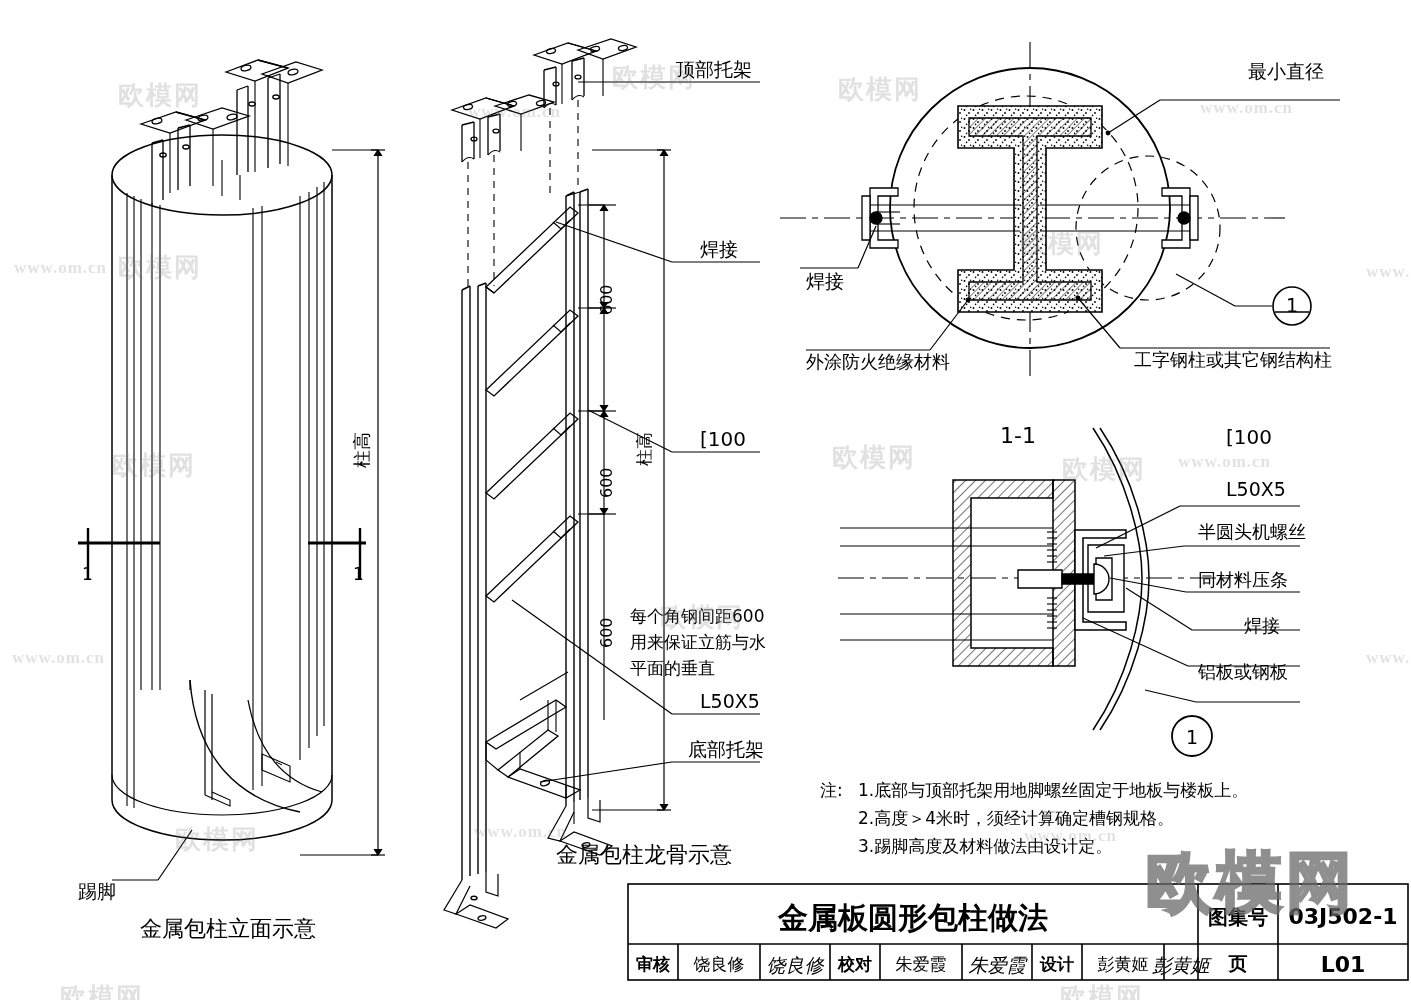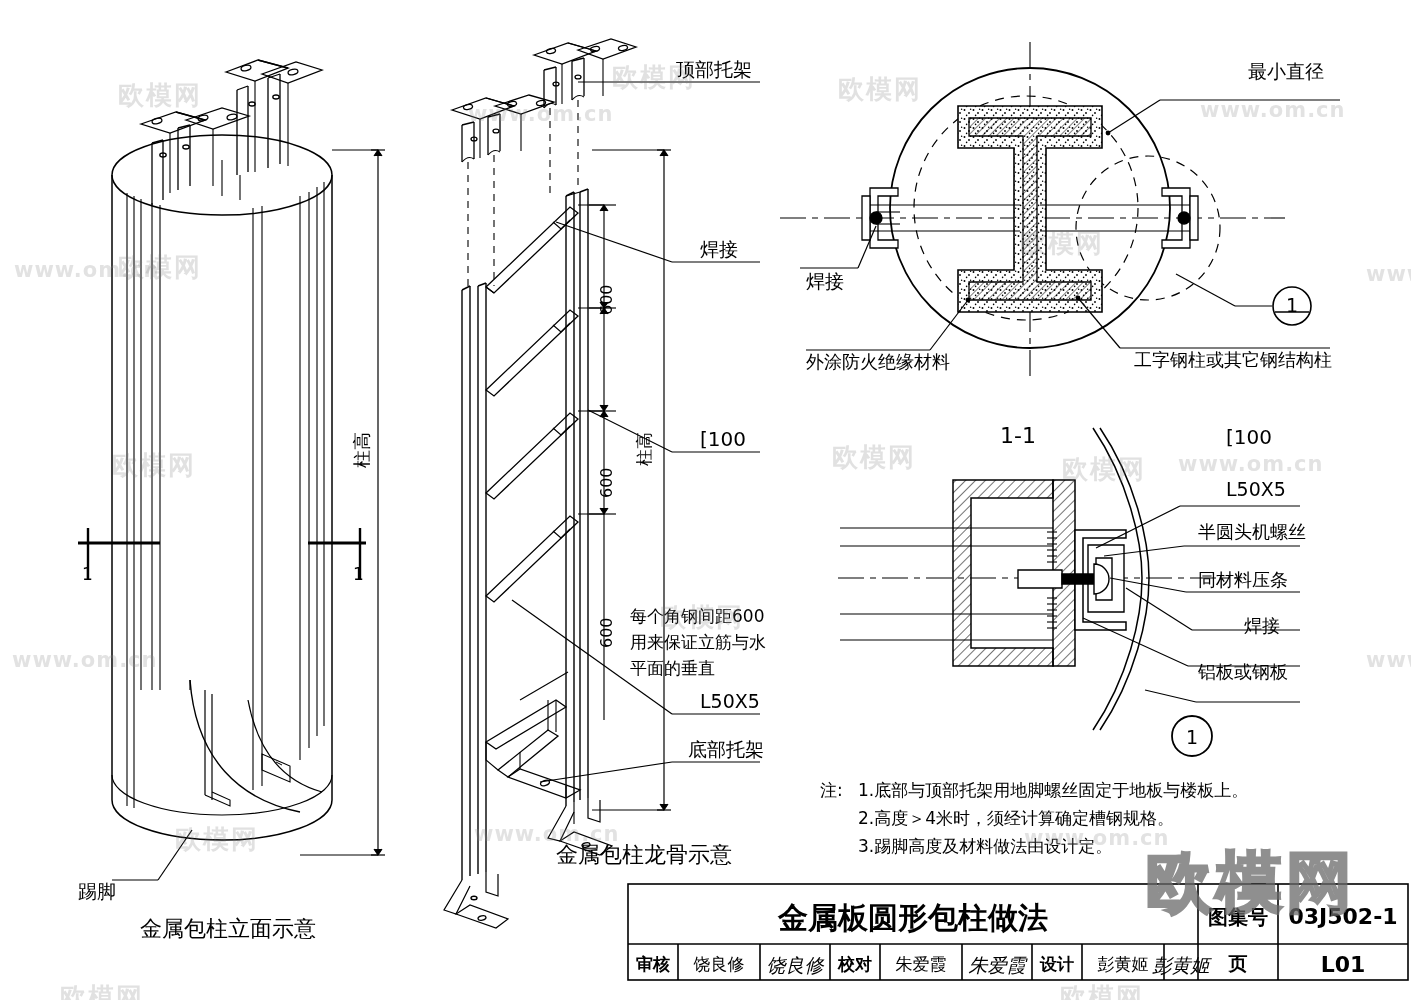--- a/index.html
+++ b/index.html
@@ -14,21 +14,21 @@
   .wm{
     position:absolute;
     color:rgba(120,120,120,0.22);
     font-family:"DejaVu Sans","Liberation Sans",sans-serif;
     font-weight:bold;
     white-space:nowrap;
     pointer-events:none;
     user-select:none;
   }
   .wm-cn{font-size:26px;letter-spacing:2px;}
-  .wm-url{font-size:21px;letter-spacing:1px;color:rgba(140,140,140,0.25);}
+  .wm-url{font-size:17px;letter-spacing:1px;color:rgba(140,140,140,0.25);font-family:Liberation Serif, serif;}
   .wm-big{
     position:absolute;
     font-size:66px;font-weight:bold;letter-spacing:4px;
     color:transparent;
     -webkit-text-stroke:3px rgba(105,105,105,0.75);
     font-family:"DejaVu Sans","Liberation Sans",sans-serif;
     pointer-events:none;user-select:none;
   }
 </style>
 </head>

